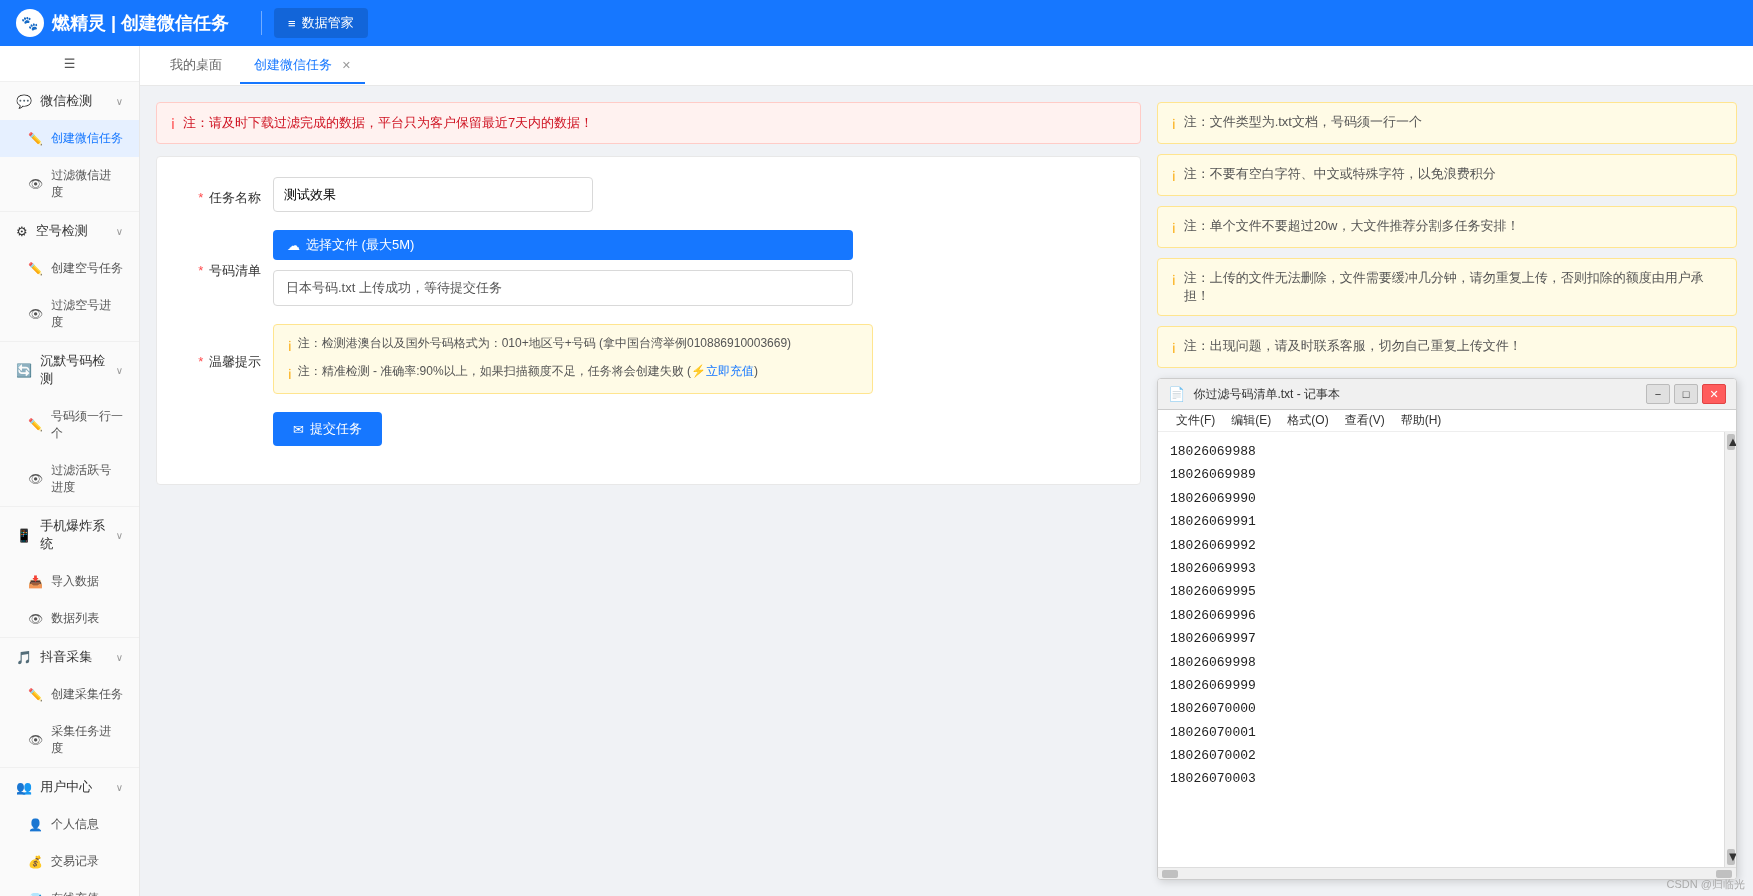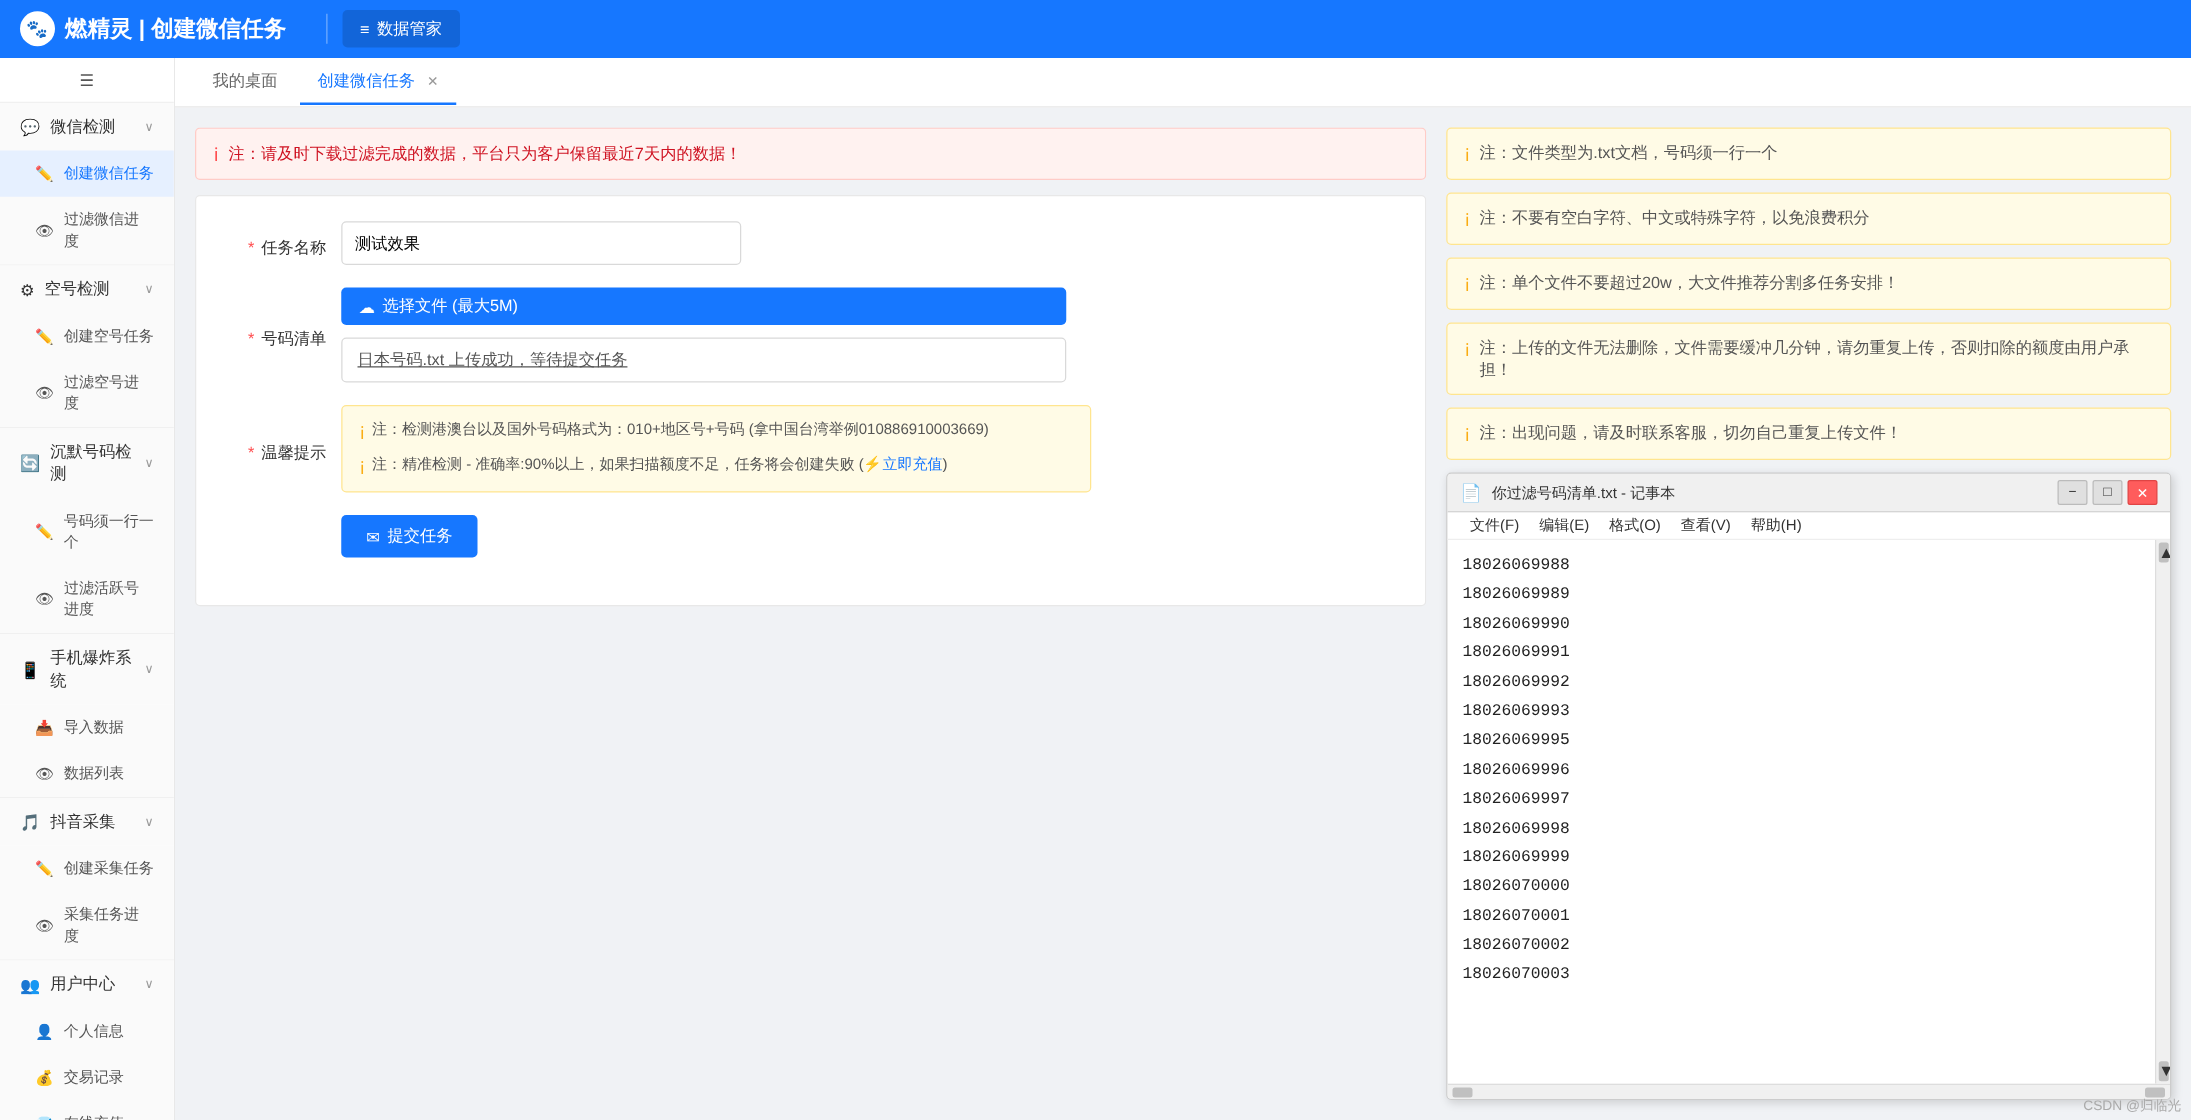--- a/index.html
+++ b/index.html
@@ -226,21 +226,20 @@
     
     .file-info-box {
       border: 1px solid #d9d9d9;
       border-radius: 4px;
       padding: 8px 12px;
       font-size: 13px;
       color: #555;
       background: #fff;
       flex: 1;
       max-width: 580px;
-      text-decoration: underline;
     }
 
     
     .tips-box {
       background: #fffbe6;
       border: 1px solid #ffe58f;
       border-radius: 4px;
       padding: 10px 14px;
       display: flex;
       flex-direction: column;

